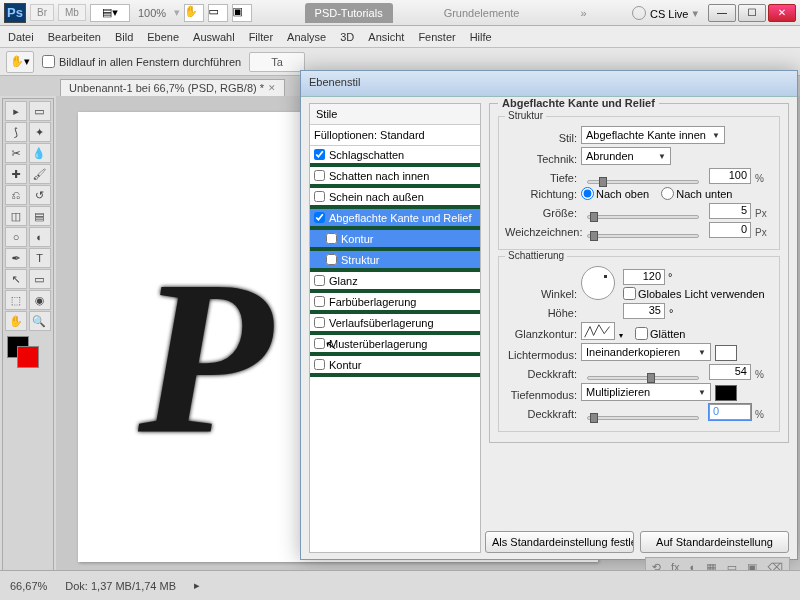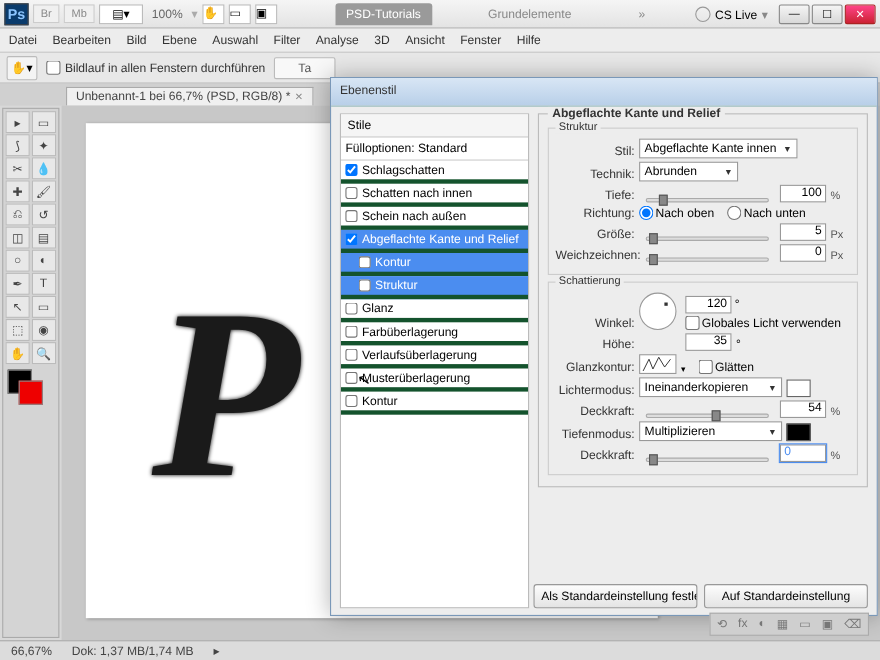--- a/index.html
+++ b/index.html
@@ -77,21 +77,21 @@
 .angle-circle { width:34px; height:34px; border:1px solid #999; border-radius:50%; position:relative; background:#fff;}
 .angle-circle .dot{ position:absolute; width:3px; height:3px; background:#333; top:8px; left:22px;}
 .contour { width:34px; height:18px; border:1px solid #999; background:#fff; display:inline-block; position:relative;}
 .contour svg { width:100%; height:100%;}
 .colorsw { width:22px; height:16px; border:1px solid #666; background:#fff;}
 .colorsw.black { background:#000;}
 
 .dlg-foot { position:absolute; bottom:6px; left:184px; right:8px; display:flex; gap:6px;}
 .dlg-foot button { flex:1; height:22px; border:1px solid #999; background:linear-gradient(#fdfdfd,#e4e4e4); border-radius:3px; font-size:11px; padding:0 6px; white-space:nowrap; overflow:hidden;}
 
-.statusbar { position:absolute; bottom:0; left:0; right:0; height:18px; background:#dcdcdc; border-top:1px solid #aaa; display:flex; align-items:center; padding:0 10px; gap:18px; font-size:10px; color:#444;}
+.statusbar { position:absolute; bottom:0; left:0; right:0; height:30px; background:#dcdcdc; border-top:1px solid #aaa; display:flex; align-items:center; padding:0 10px; gap:18px; font-size:10px; color:#444;}
 .bottom-icons { position:absolute; right:10px; bottom:22px; display:flex; gap:10px; color:#777; font-size:11px; background:#cfcfcf; padding:3px 6px; border:1px solid #aaa;}
 </style>
 </head>
 <body>
 
 <div class="titlebar">
   <div class="ps-logo">Ps</div>
   <div class="tb-box">Br</div>
   <div class="tb-box">Mb</div>
   <div class="tb-combo">▤▾</div>

